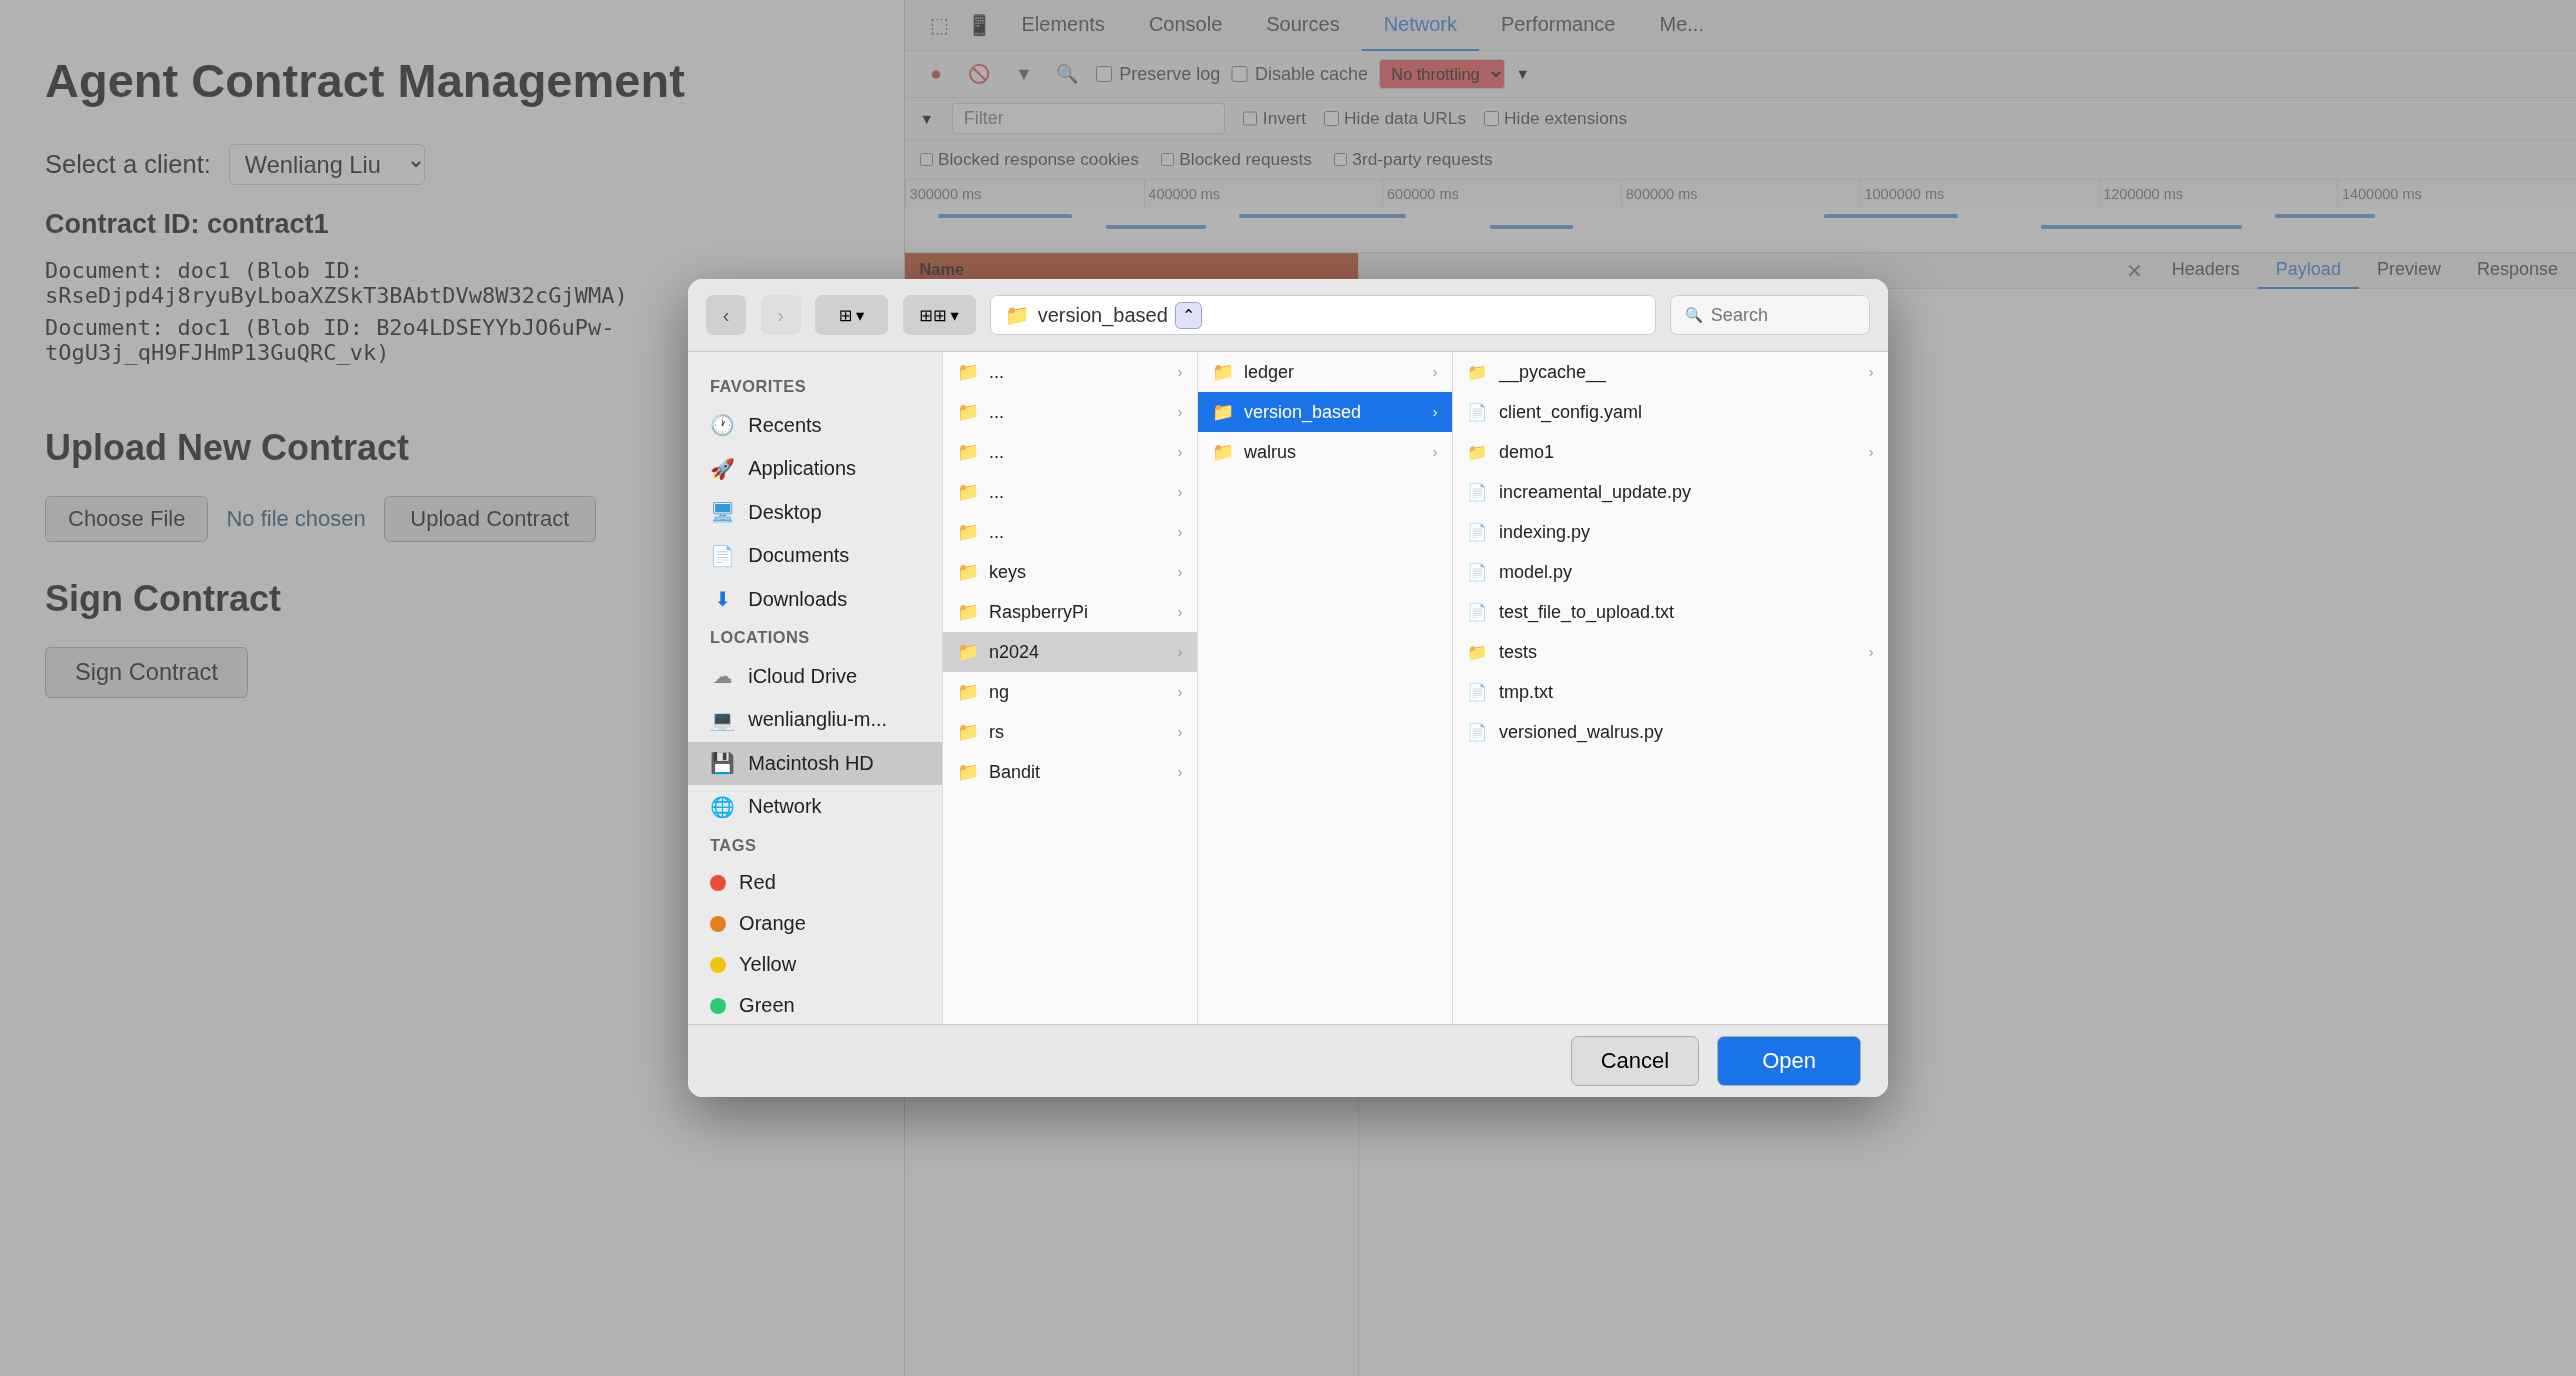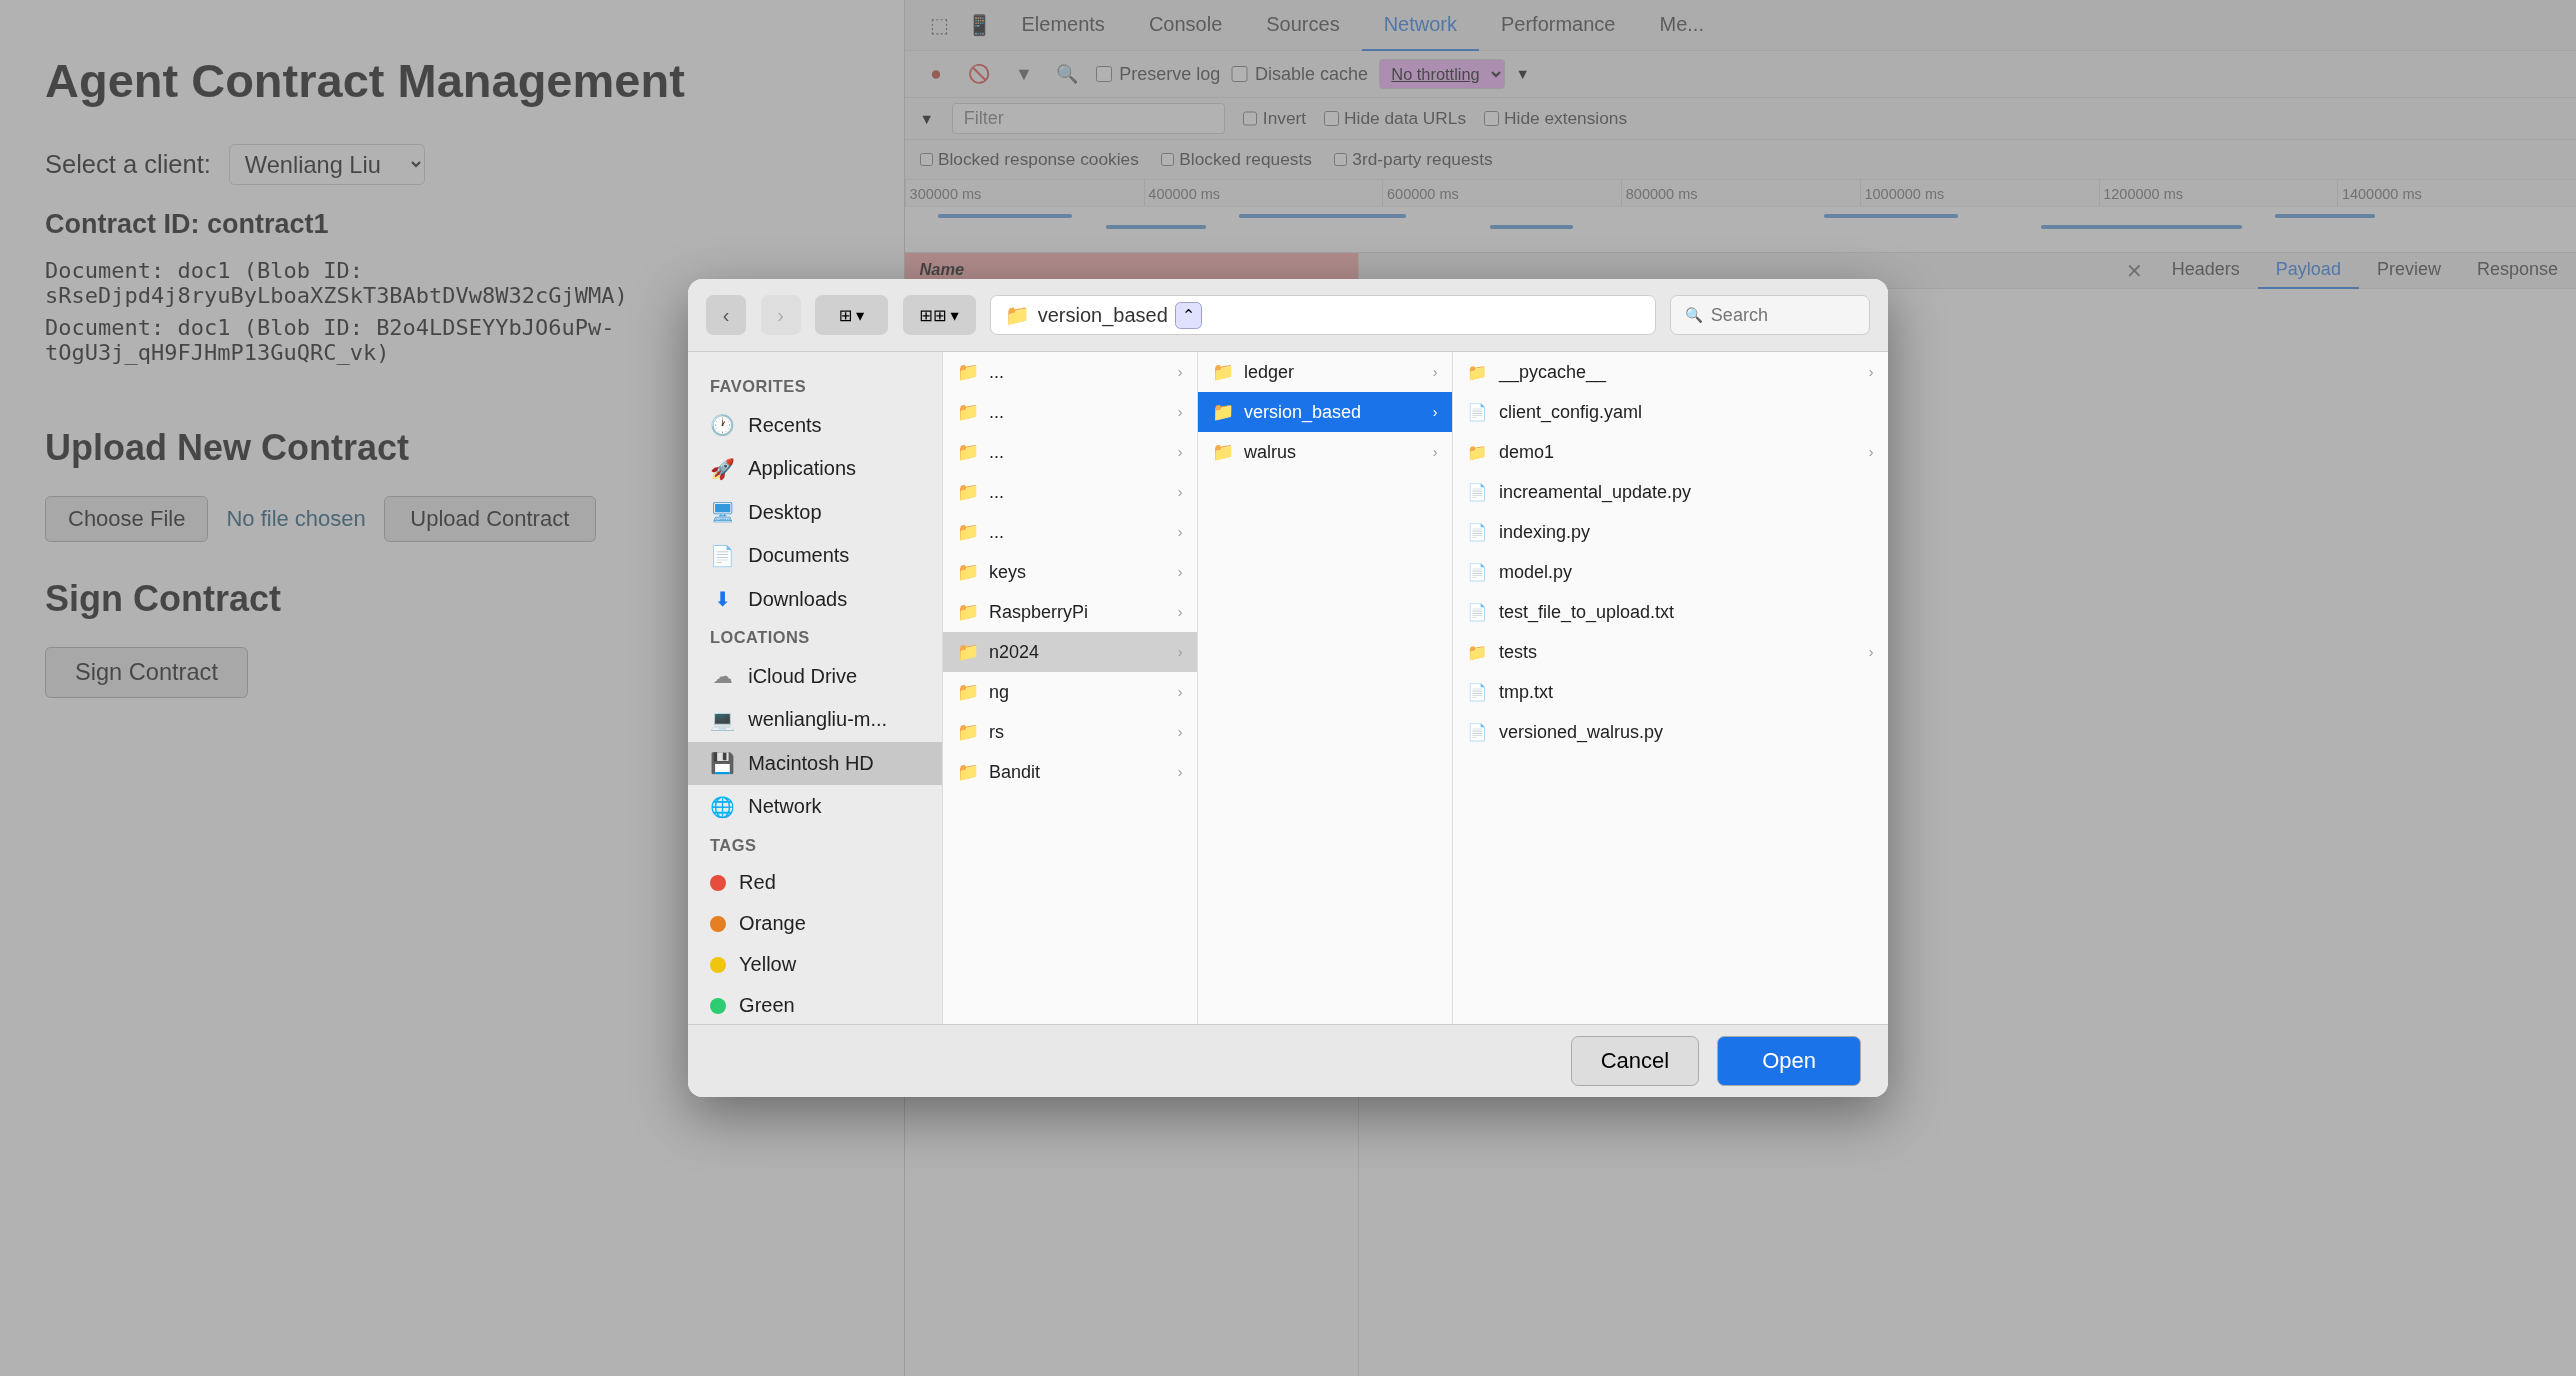--- a/index.html
+++ b/index.html
@@ -206,22 +206,21 @@
     .toolbar-checkbox-label input {
       width: 16.4px;
       height: 16.4px;
     }
 
     .throttle-select {
       font-size: 16.4px;
       padding: 3.6px 7.3px;
       border: 0.9px solid #ccc;
       border-radius: 3.6px;
-      background: #f0abfc;
-      text-decoration: underline;
+      background: #ef4444;
     }
 
     .filter-row {
       display: flex;
       align-items: center;
       height: 42px;
       background: #f8f8f8;
       border-bottom: 0.9px solid #ddd;
       padding: 0 14.5px;
       gap: 18px;
@@ -309,27 +308,26 @@
     .network-list-left {
       width: 454px;
       border-right: 0.9px solid #ddd;
       overflow-y: auto;
       flex-shrink: 0;
     }
 
     .network-list-header {
       display: flex;
       height: 33px;
-      background: #fca5a5;
+      background: #c2410c;
       border-bottom: 0.9px solid #ddd;
       align-items: center;
       font-size: 16.4px;
       font-weight: 600;
       padding: 0 14.5px;
-      font-style: italic;
     }
 
     .network-row {
       display: flex;
       align-items: center;
       height: 35px;
       border-bottom: 0.9px solid #f0f0f0;
       padding: 0 11px;
       font-size: 16.4px;
       cursor: pointer;

